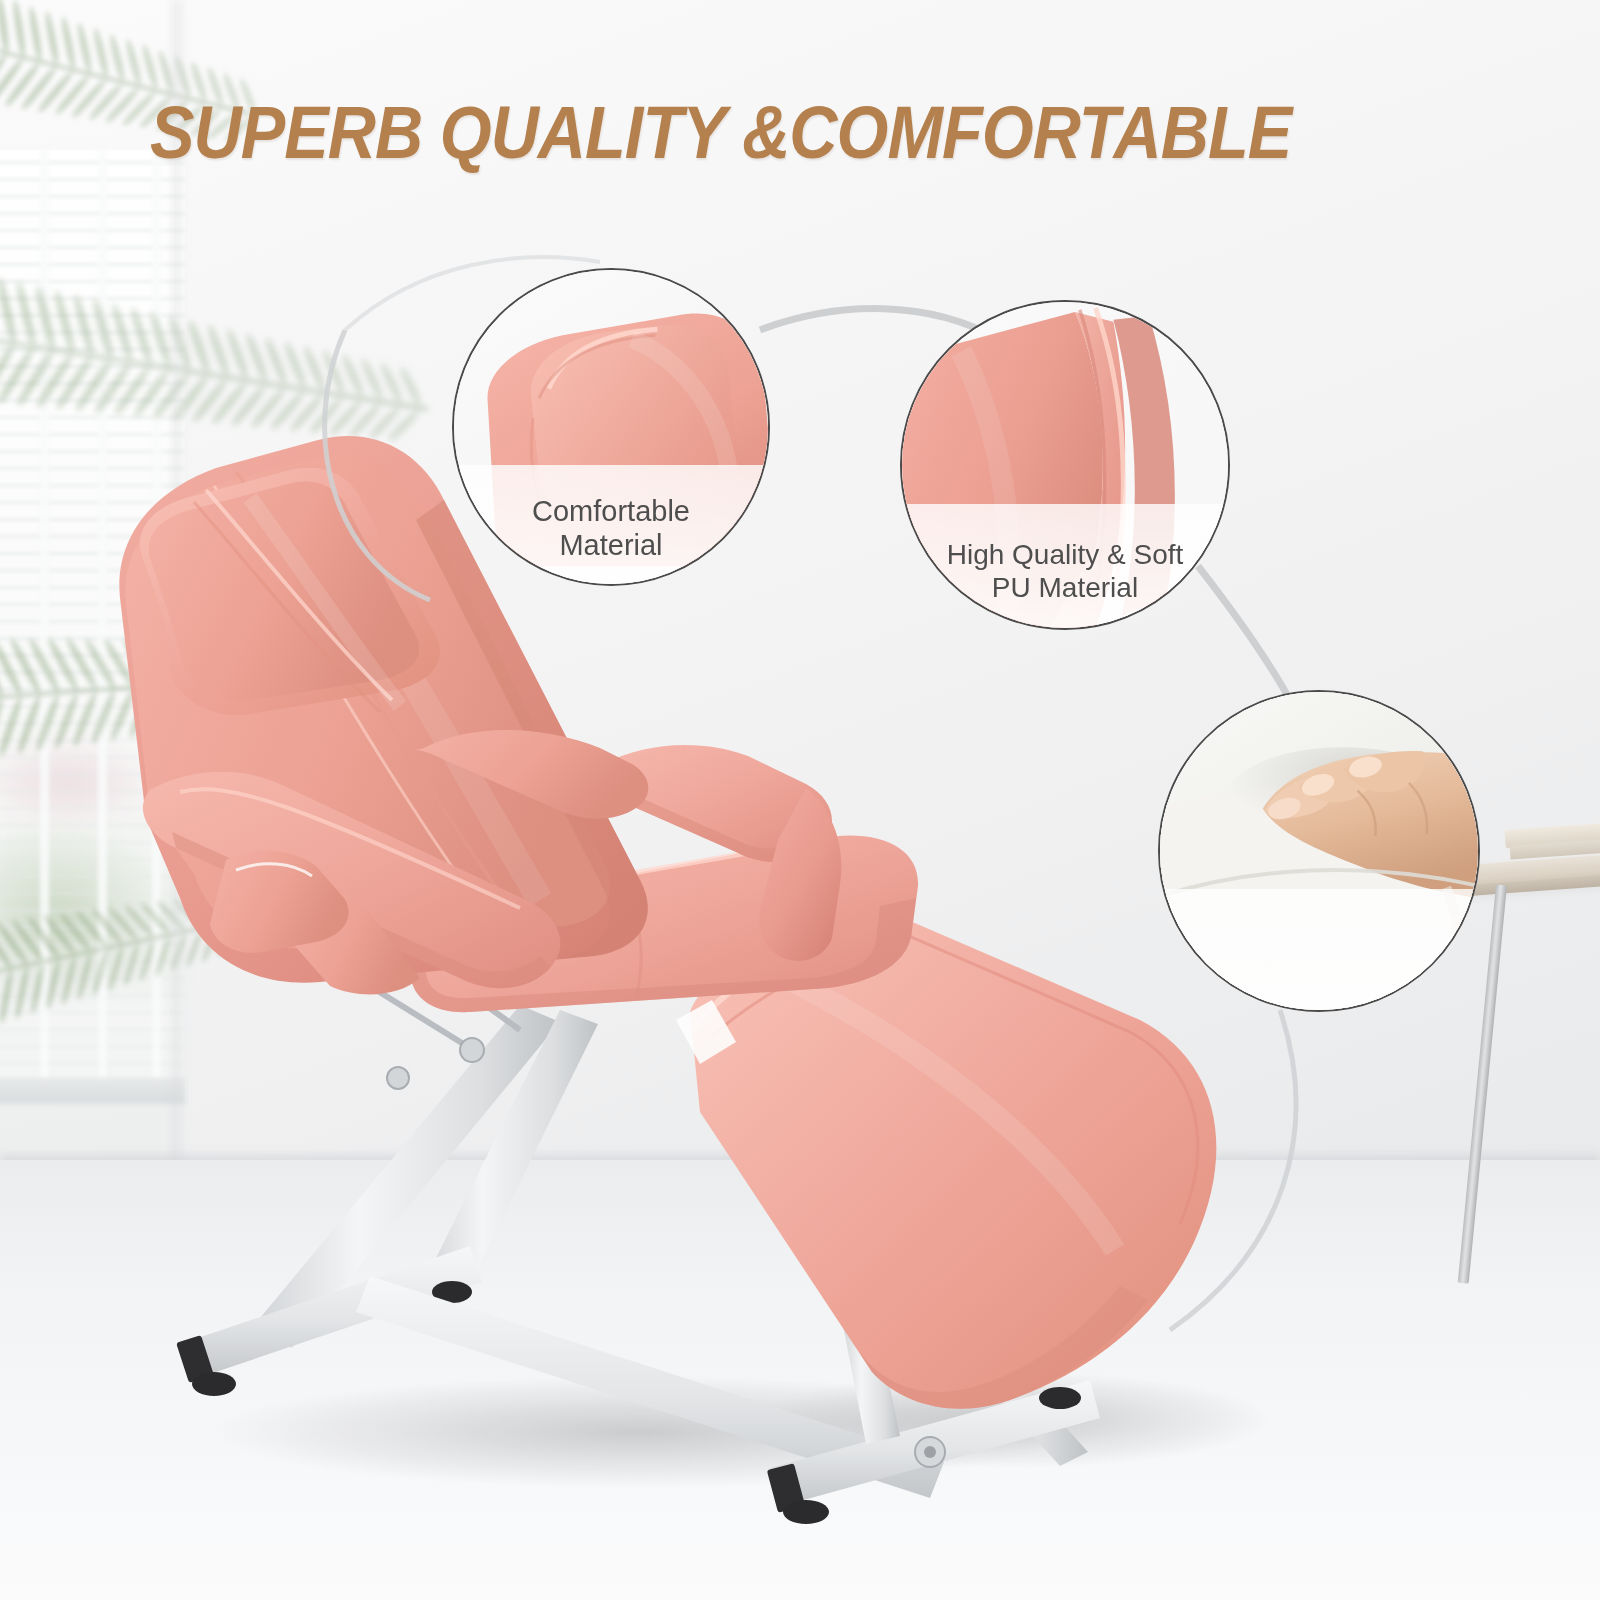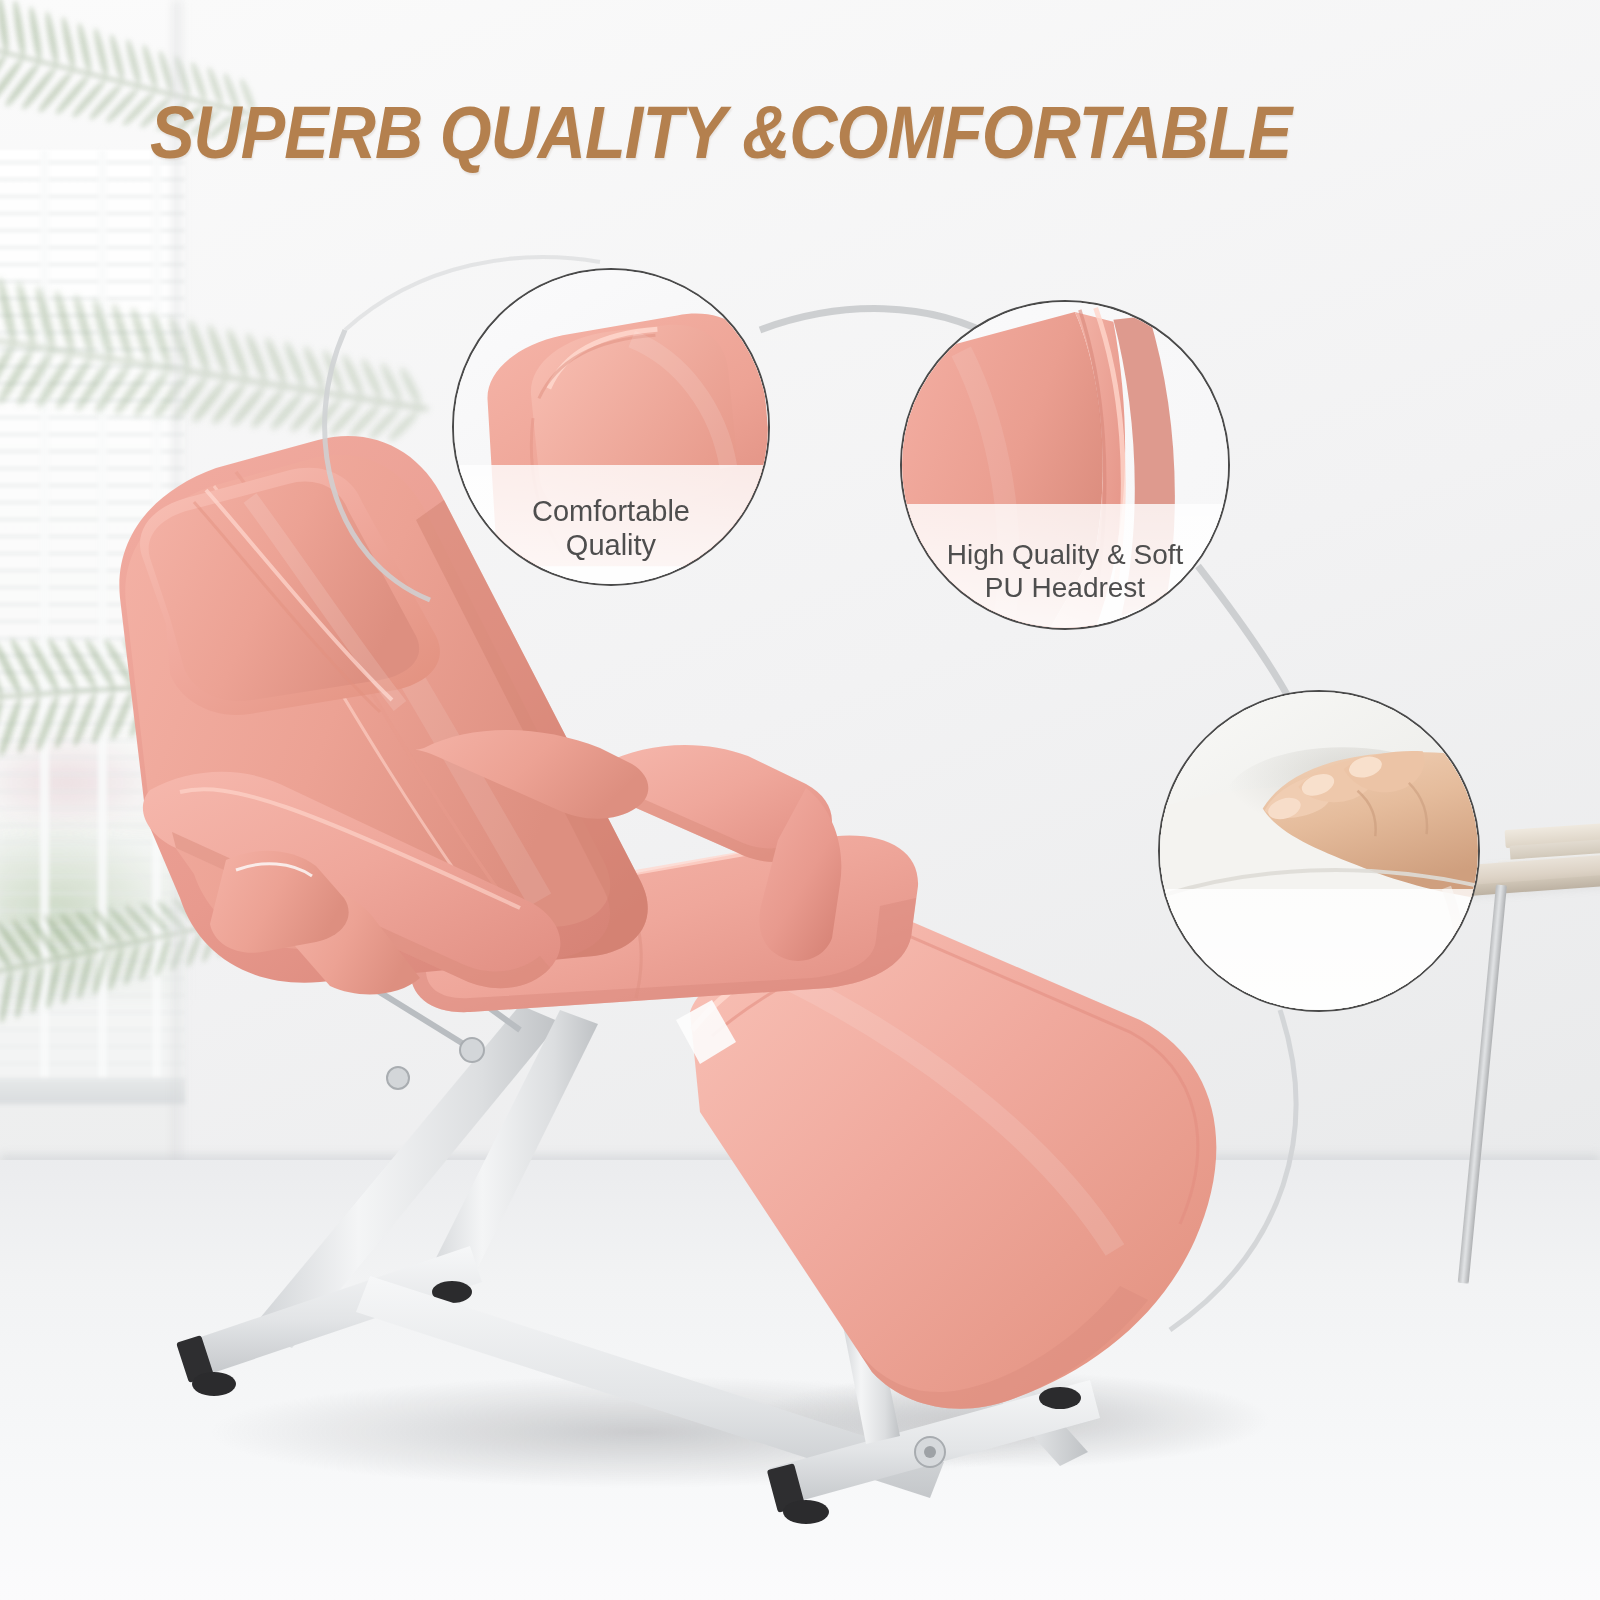--- a/index.html
+++ b/index.html
@@ -623,21 +623,21 @@
                  L 130 244 C 102 246, 88 230, 86 206 Z" fill="url(#zp2)"></path>
         <path d="M96 120 C 112 82, 150 64, 206 60" stroke="#ffd9cf" stroke-width="5" fill="none" opacity=".8"></path>
         <path d="M86 130 C 104 90, 146 70, 204 66" stroke="#e08f80" stroke-width="3" fill="none" opacity=".5"></path>
         <path d="M80 150 C 74 200, 84 250, 112 290" stroke="#e08f80" stroke-width="3" fill="none" opacity=".4"></path>
         <path d="M180 70 C 230 90, 268 140, 278 200" stroke="#ffffff" stroke-width="18" fill="none" opacity=".12"></path>
       </svg>
     </div>
     <div class="band"></div>
     <div class="cap" style="padding-bottom:22px;font-size:29px;">
       <span class="cap-line">Comfortable</span>
-      <span class="cap-line">Quality</span>
+      <span class="cap-line">Material</span>
     </div>
   </div>
 
   <div class="bubble" style="left:900px;top:300px;width:330px;height:330px;">
     <div class="photo" style="background:linear-gradient(120deg,#fafafb 0%,#f6f6f7 100%);">
       <svg viewBox="0 0 330 330" style="position:absolute;inset:0;width:100%;height:100%;">
         <defs>
           <linearGradient id="zq1" x1="0" y1="0.2" x2="1" y2="0.8">
             <stop offset="0%" stop-color="#f3ada1"></stop>
               <stop offset="55%" stop-color="#ea9e90"></stop>
@@ -658,21 +658,21 @@
         <path d="M180 8 C 204 82, 214 180, 196 300" stroke="#d8877a" stroke-width="3.5" fill="none" opacity=".6"></path>
 
         <path d="M214 18 C 238 110, 244 220, 222 318
                  L 268 300 C 284 200, 276 100, 250 14 Z" fill="#d98a7b" opacity=".85"></path>
         <path d="M60 50 C 100 130, 116 230, 104 320" stroke="#ffffff" stroke-width="22" fill="none" opacity=".1"></path>
       </svg>
     </div>
     <div class="band"></div>
     <div class="cap" style="padding-bottom:24px;font-size:28px;">
       <span class="cap-line">High Quality &amp; Soft</span>
-      <span class="cap-line">PU Headrest</span>
+      <span class="cap-line">PU Material</span>
     </div>
   </div>
 
   <div class="bubble" style="left:1158px;top:690px;width:322px;height:322px;">
     <div class="photo" style="background:linear-gradient(145deg,#f7f7f6 0%,#eeeeec 55%,#e6e5e2 100%);">
       <svg viewBox="0 0 322 322" style="position:absolute;inset:0;width:100%;height:100%;">
         <defs>
           <linearGradient id="foam" x1="0" y1="0" x2="0.6" y2="1">
             <stop offset="0%" stop-color="#f9f9f7"></stop>
               <stop offset="60%" stop-color="#eeeeeb"></stop>

